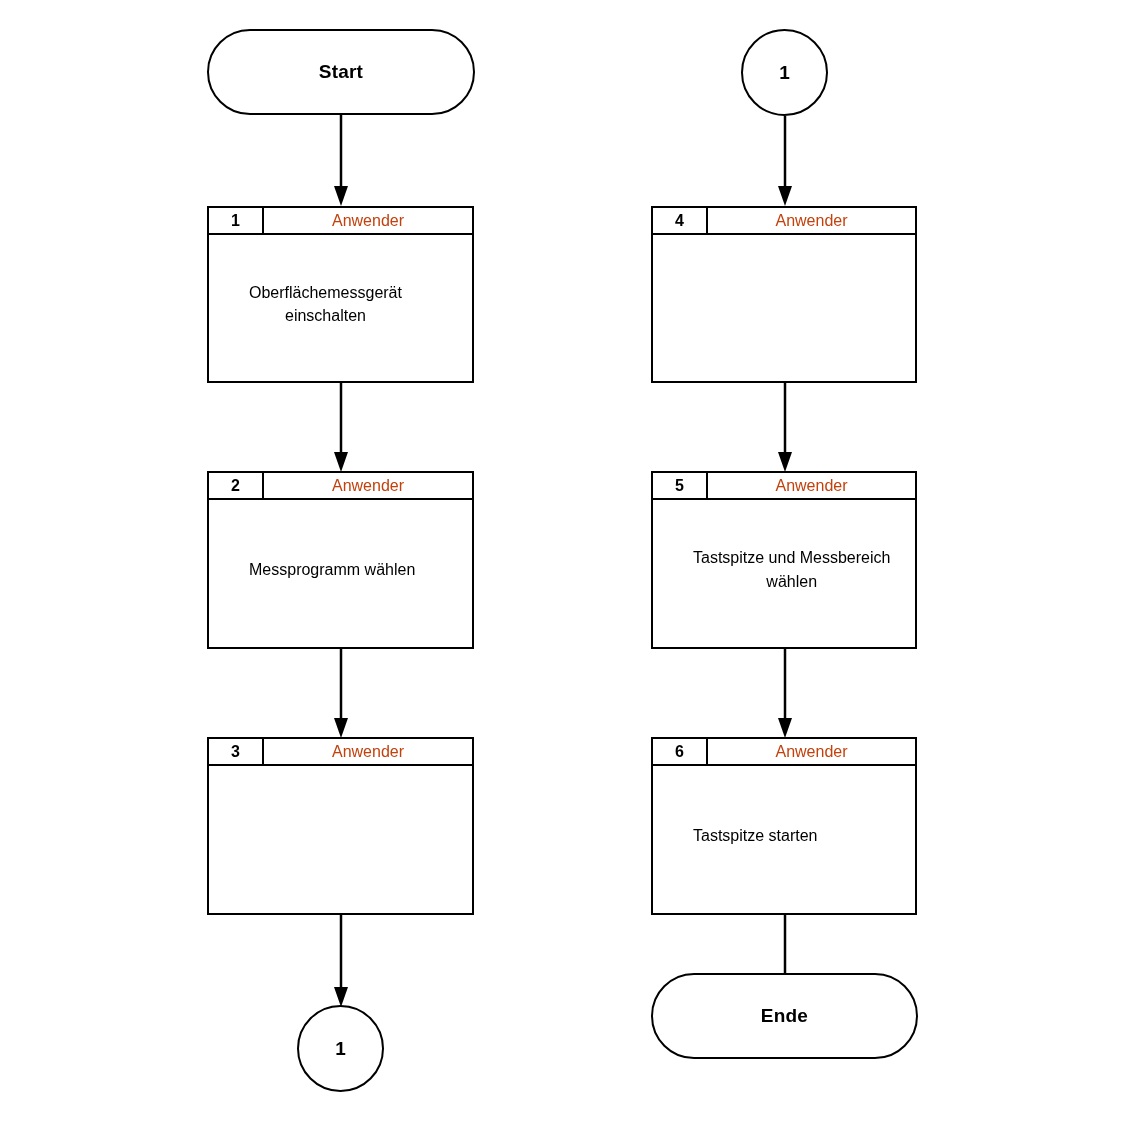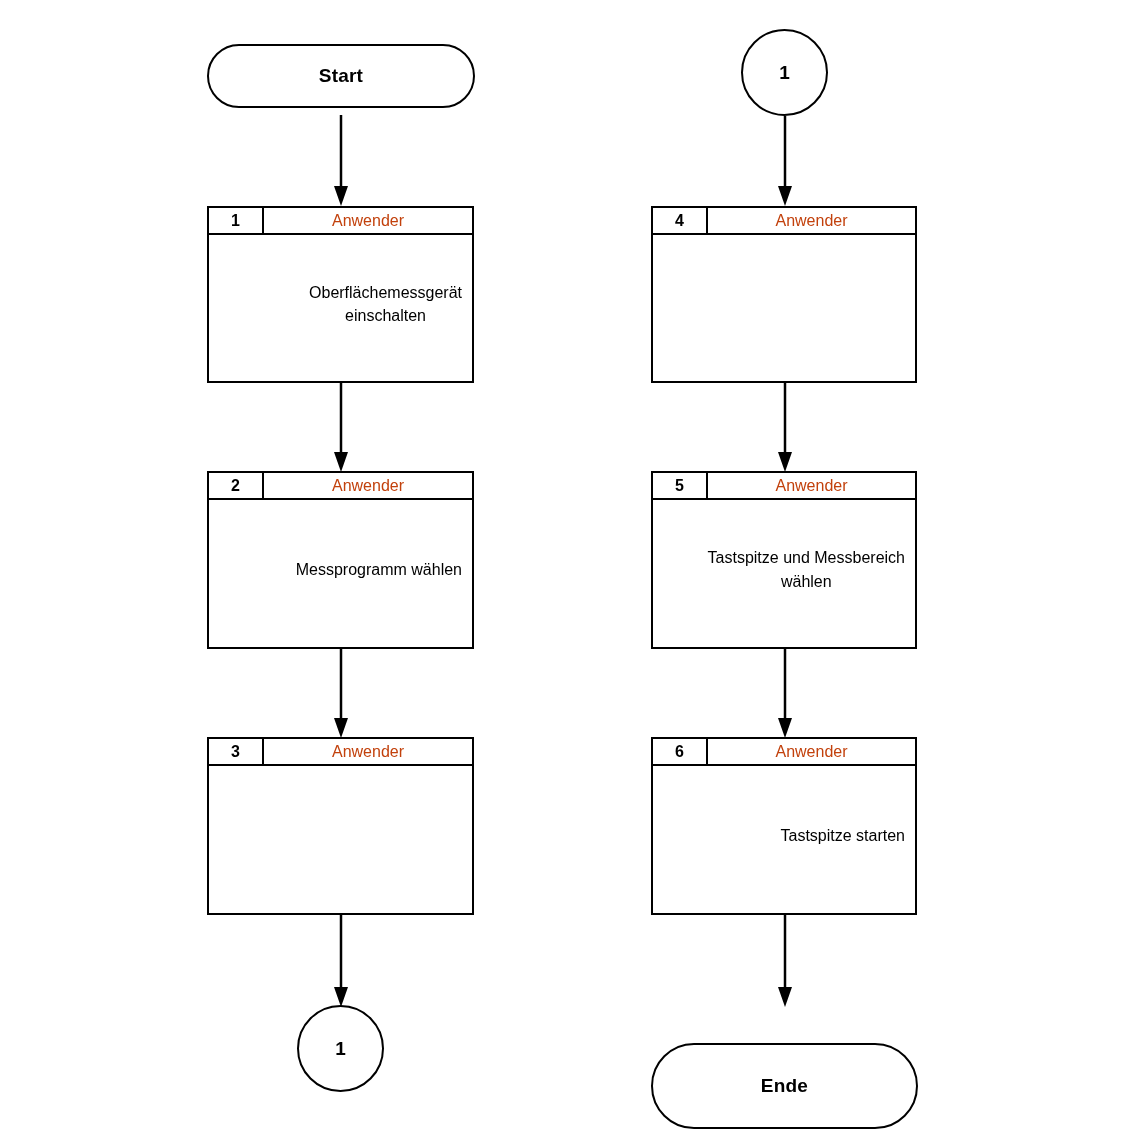--- a/index.html
+++ b/index.html
@@ -83,44 +83,45 @@
     display: flex;
     align-items: center;
     justify-content: center;
     font-size: 16px;
     color: #c2410c;
   }
   .process .body {
     flex: 1 1 auto;
     display: flex;
     align-items: center;
-    justify-content: flex-end;
+    justify-content: flex-start;
     padding: 0 10px 8px 10px;
     box-sizing: border-box;
+    margin-left: 30px;
   }
   .process .body .text {
     font-size: 16px;
     line-height: 1.45;
     color: #000000;
     text-align: center;
     white-space: pre-line;
   }
 
   
   .arrow {
     position: absolute;
     overflow: visible;
   }
 </style>
 </head>
 <body>
 
 <div id="canvas">
 
-  <div class="terminal" style="left:207px; top:44px; width:268px; height:64px;">
+  <div class="terminal" style="left:207px; top:29px; width:268px; height:86px;">
     <span class="label">Start</span>
   </div>
 
   <svg class="arrow" style="left:325px; top:115px; width:32px; height:92px;" viewBox="0 0 32 92">
     <line x1="16" y1="0" x2="16" y2="80" stroke="#000000" stroke-width="2.5"></line>
     <polygon points="16,91 9,71 23,71" fill="#000000"></polygon>
   </svg>
 
   <div class="process" style="left:207px; top:206px; width:267px; height:177px;">
     <div class="head">
@@ -214,17 +215,17 @@
     <div class="body">
       <span class="text">Tastspitze starten</span>
     </div>
   </div>
 
   <svg class="arrow" style="left:769px; top:915px; width:32px; height:93px;" viewBox="0 0 32 93">
     <line x1="16" y1="0" x2="16" y2="81" stroke="#000000" stroke-width="2.5"></line>
     <polygon points="16,92 9,72 23,72" fill="#000000"></polygon>
   </svg>
 
-  <div class="terminal" style="left:651px; top:1043px; width:267px; height:86px;">
+  <div class="terminal" style="left:651px; top:973px; width:267px; height:86px;">
     <span class="label">Ende</span>
   </div>
 
 </div>
 
 </body></html>

